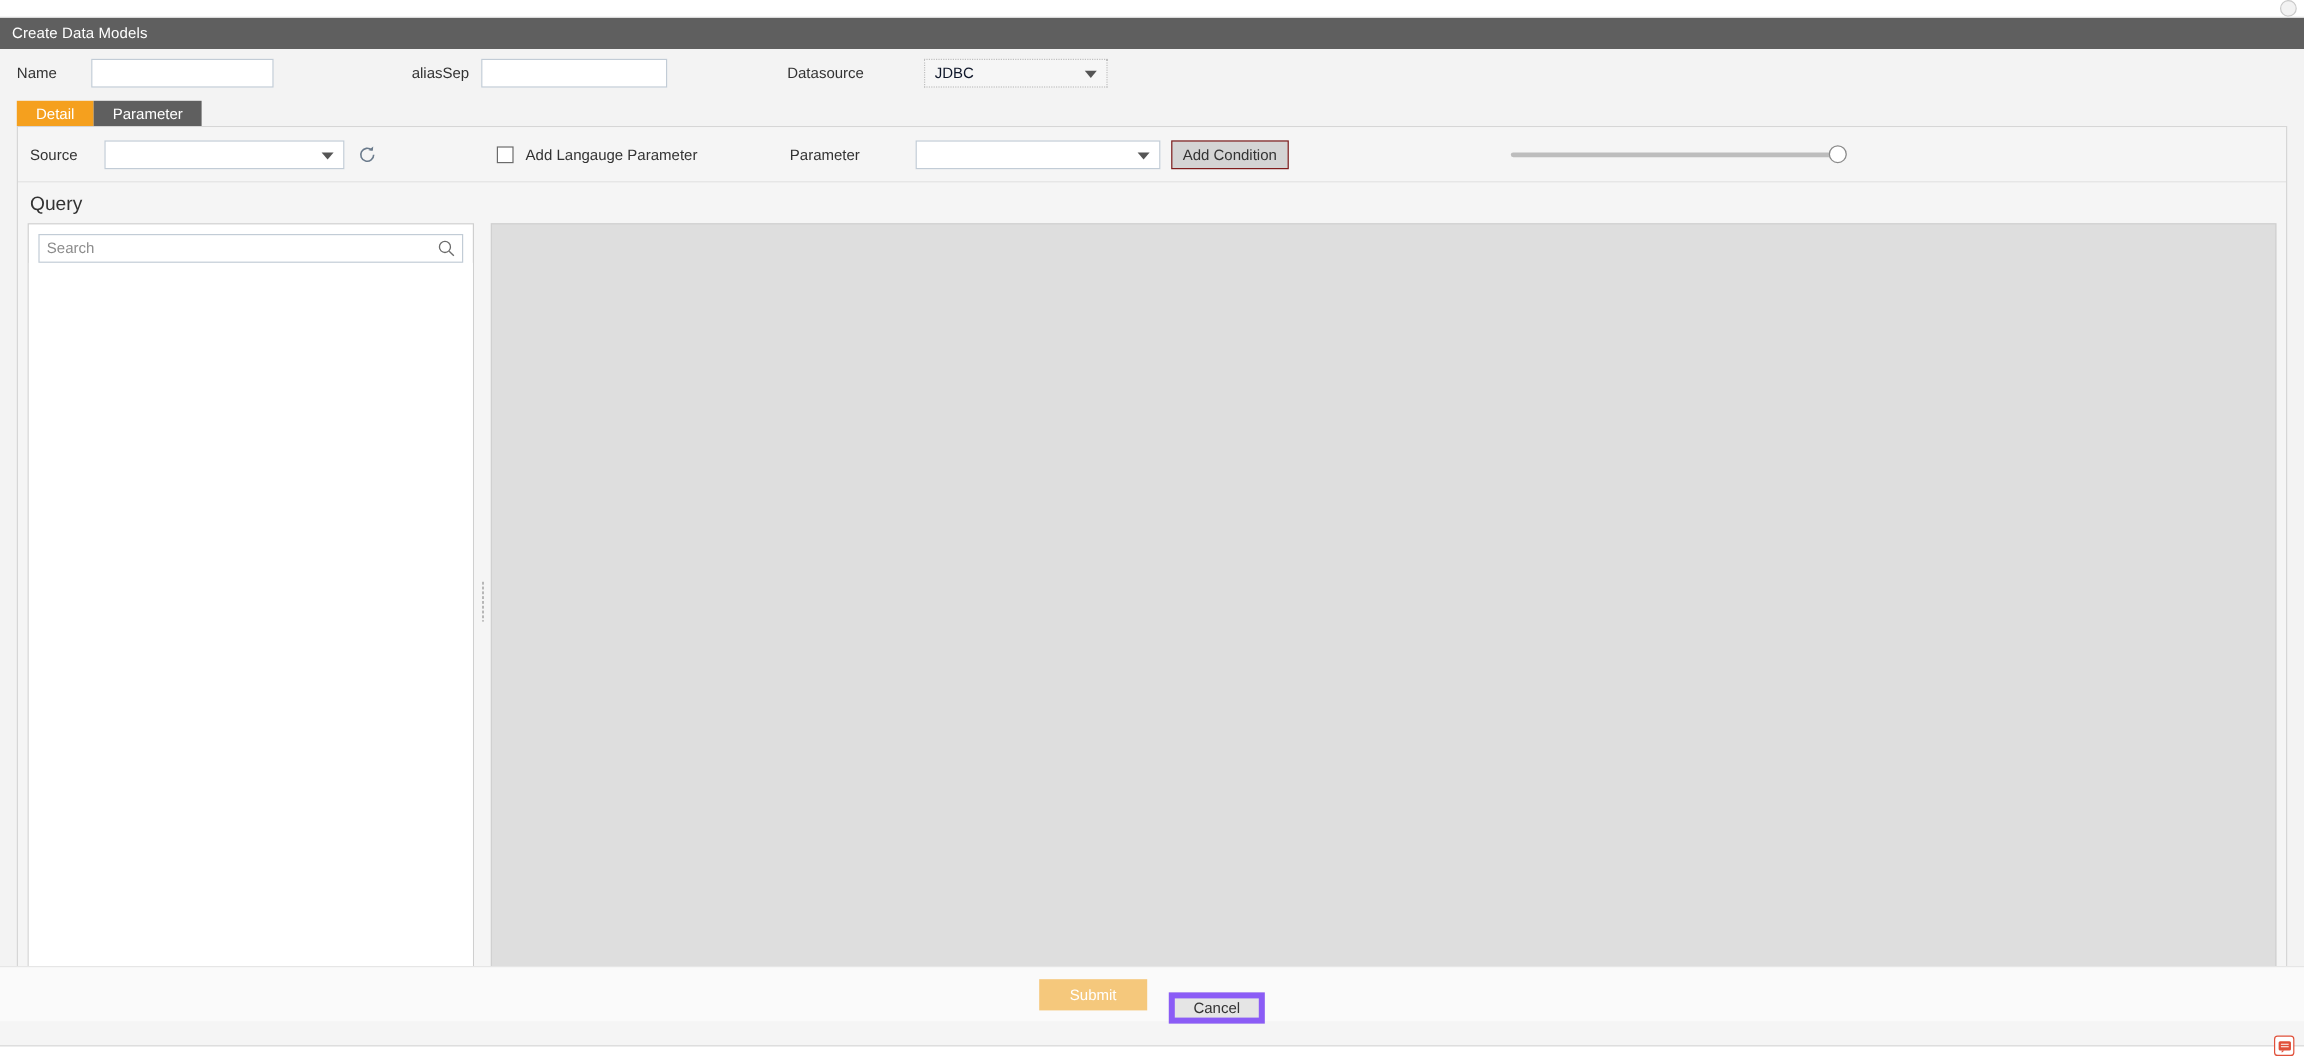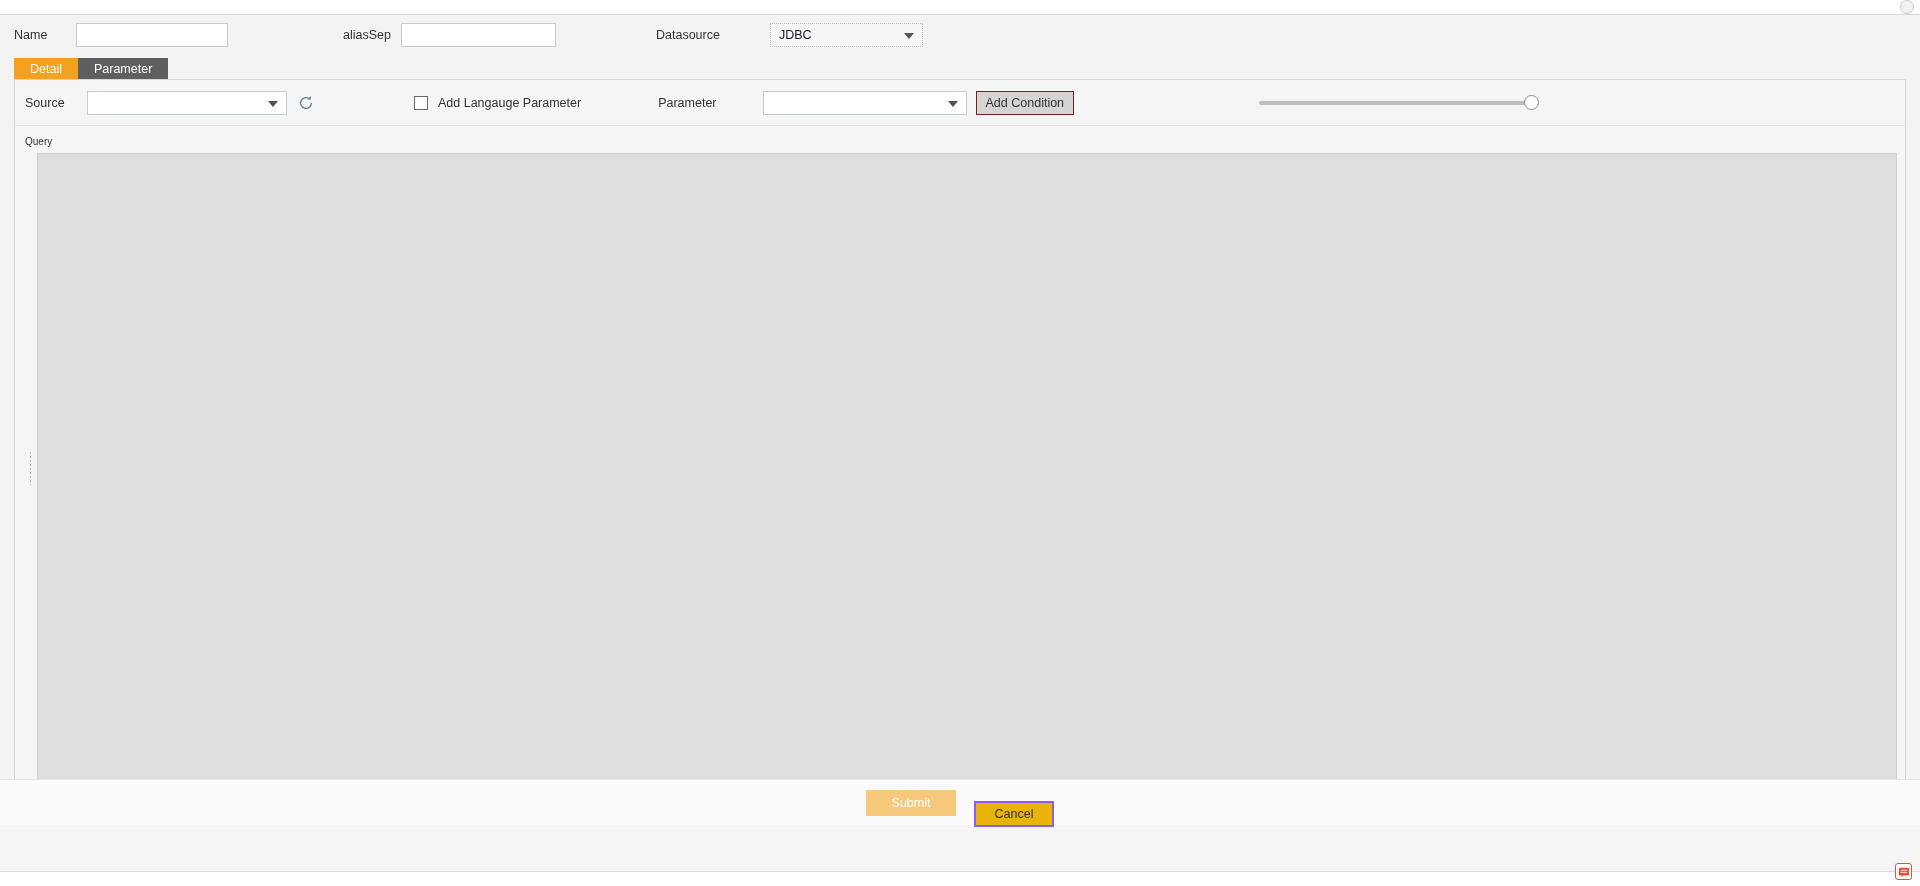--- a/index.html
+++ b/index.html
@@ -179,21 +179,21 @@
     position: absolute; right: 0; top: 50%;
     width: 15px; height: 15px; margin-top: -7.5px;
     border-radius: 50%;
     background: #ffffff;
     border: 1px solid #8a8a8a;
     cursor: pointer;
   }
 
   
   .query-label {
-    font-size: 10px; color: #333;
+    font-size: 16px; color: #333;
     padding: 10px 0 6px 10px;
   }
 
   .query-body {
     display: flex;
     padding: 0 8px 10px 8px;
     height: 640px;
   }
 
   .left-pane {
@@ -261,22 +261,22 @@
     width: 90px; height: 26px;
     background: #f5c87c;
     border: none;
     color: #ffffff;
     font-size: 12.5px;
     cursor: pointer;
     font-family: "Liberation Sans", sans-serif;
   }
   .btn-cancel {
     width: 80px; height: 26px;
-    background: #eab308;
-    border: 2px solid #8b5cf6;
+    background: #e5e5e5;
+    border: 5px solid #8b5cf6;
     color: #333;
     font-size: 12.5px;
     cursor: pointer;
     font-family: "Liberation Sans", sans-serif;
     margin-top: 23px;
   }
 
   .corner-badge {
     position: absolute;
     right: 8px; bottom: 6px;
@@ -292,20 +292,23 @@
 <body>
 
 <div class="page">
 
   <div class="top-strip">
     <div class="top-right-dot"></div>
   </div>
 
   <div class="dialog">
 
+    <div class="titlebar">
+      <span>Create Data Models</span>
+    </div>
 
     <div class="dialog-body">
 
       <div class="form-row">
         <span class="fld-label" style="width:62px;">Name</span>
         <input class="text-input" style="width: 152px;" type="text" value="">
 
         <span class="fld-label" style="width:63px; margin-left:100px; text-align:right;">aliasSep</span>
         <input class="text-input" style="width: 155px; margin-left: 10px;" type="text" value="">
 
@@ -356,20 +359,32 @@
           <div class="slider-wrap" style="margin-left:185px;">
             <div class="slider-track"></div>
             <div class="slider-knob"></div>
           </div>
         </div>
 
         <div class="query-label">Query</div>
 
         <div class="query-body">
 
+          <div class="left-pane">
+            <div class="search-wrap">
+              <input class="search-input" type="text" placeholder="Search" style="">
+              <span class="search-icon">
+                <svg viewBox="0 0 16 16" width="16" height="16">
+                  <circle cx="6.8" cy="6.8" r="4.6" fill="none" stroke="#6b6b6b" stroke-width="1.1"></circle>
+                  <line x1="10.3" y1="10.3" x2="14.2" y2="14.2" stroke="#6b6b6b" stroke-width="1.1"></line>
+                </svg>
+              </span>
+            </div>
+            <div class="tree-area"></div>
+          </div>
 
           <div class="splitter">
             <div class="grip"></div>
           </div>
 
           <div class="right-pane"></div>
         </div>
 
       </div>
 

